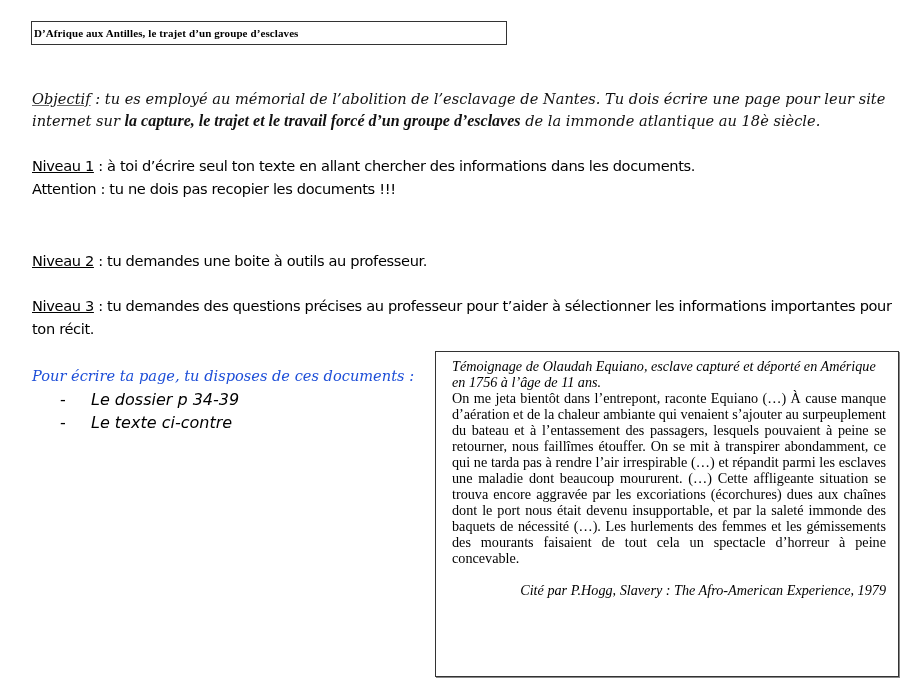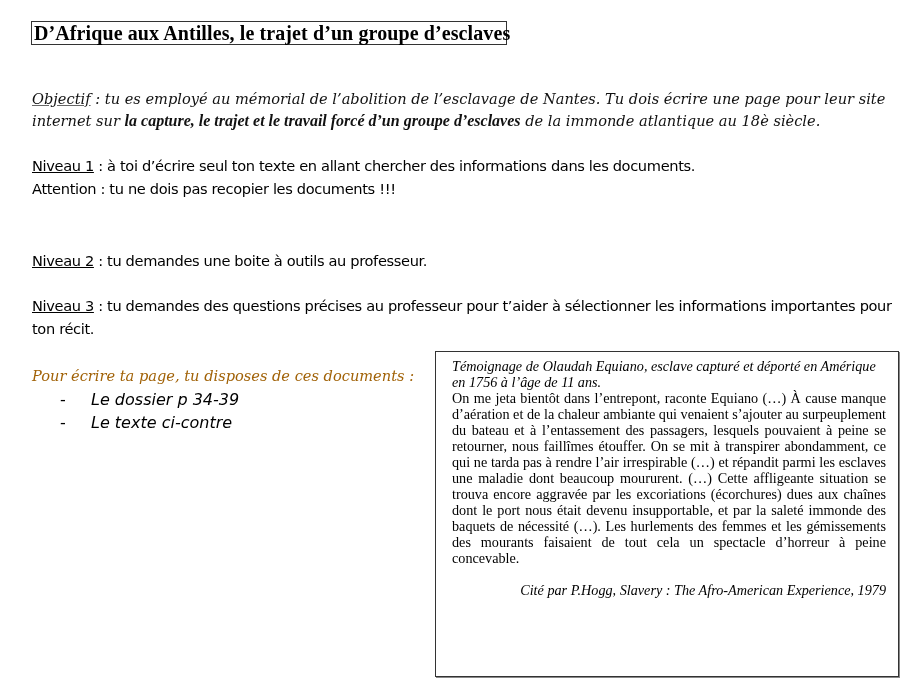--- a/index.html
+++ b/index.html
@@ -16,21 +16,21 @@
     }
     .title-box {
       position: absolute;
       left: 31px;
       top: 21px;
       width: 472px;
       height: 22px;
       border: 1px solid #333;
       font-family: "Liberation Serif", serif;
       font-weight: bold;
-      font-size: 20px;
+      font-size: 11px;
       line-height: 22px;
       padding-left: 2px;
       white-space: nowrap;
       letter-spacing: 0.1px;
     }
     .objective {
       position: absolute;
       left: 32px;
       top: 88px;
       width: 880px;
@@ -59,21 +59,21 @@
     .level3 { position: absolute; left: 32px; top: 294px; width: 860px; }
     .u { text-decoration: underline; }
     .sources-label {
       position: absolute;
       left: 32px;
       top: 366px;
       font-family: "DejaVu Serif", serif;
       font-style: italic;
       font-size: 14.6px;
       line-height: 20px;
-      color: #a16207;
+      color: #1d4ed8;
       white-space: nowrap;
     }
     .sources-list {
       position: absolute;
       left: 60px;
       top: 388px;
       margin: 0;
       padding: 0;
       list-style: none;
     }

